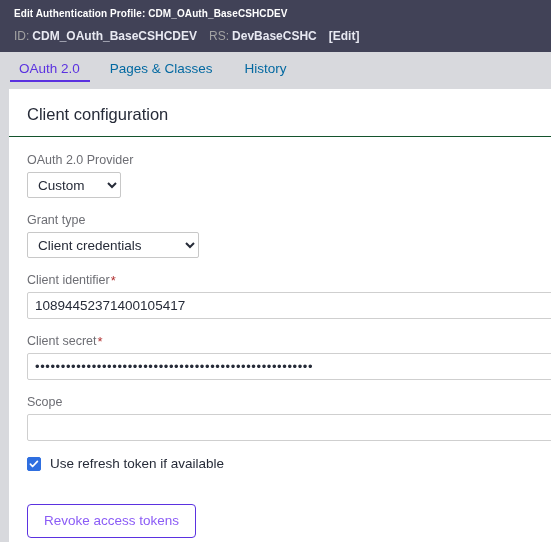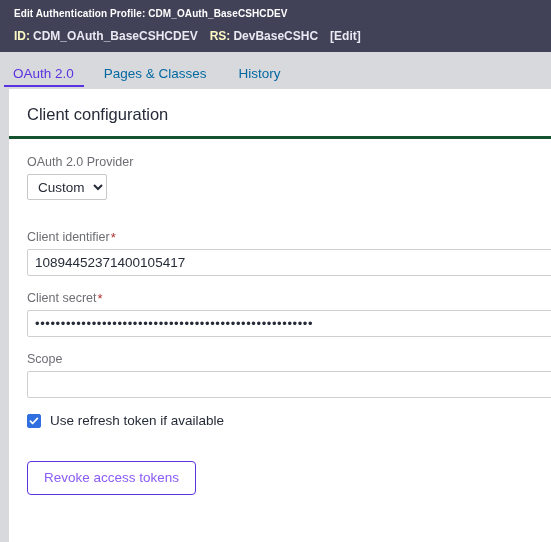--- a/index.html
+++ b/index.html
@@ -33,22 +33,22 @@
     white-space: nowrap;
   }
   .header-sub {
     margin-top: 5px;
     line-height: 16px;
     white-space: nowrap;
     font-size: 12px;
     font-weight: bold;
   }
   .sub-label {
-    color: #fef9c3;
-    font-weight: bold;
+    color: #a3a3a3;
+    font-weight: normal;
     font-size: 12px;
   }
   .sub-value {
     color: #e8e9f2;
     font-weight: bold;
     font-size: 12px;
     margin-left: 3px;
   }
   .sub-gap { display: inline-block; width: 12px; }
   .edit-link {
@@ -59,22 +59,22 @@
     text-decoration: none;
     cursor: pointer;
   }
 
   
   .tabbar {
     background: #d8d9dd;
     height: 37px;
     box-sizing: border-box;
     display: flex;
-    align-items: flex-end;
-    padding-left: 4px;
+    align-items: flex-start;
+    padding-left: 10px;
     position: relative;
   }
   .tab {
     font-size: 13.5px;
     color: #0369a1;
     padding: 9px 16px 8px 16px;
     cursor: pointer;
     position: relative;
     white-space: nowrap;
   }
@@ -102,21 +102,21 @@
   }
   .card {
     background: #ffffff;
     height: 100%;
     box-sizing: border-box;
     border-top: 1px solid #ffffff;
     position: relative;
   }
   .card-header {
     padding: 14px 0 12px 18px;
-    border-bottom: 3px solid #14532d;
+    border-bottom: 1px solid #14532d;
   }
   .card-title {
     font-size: 16.5px;
     color: #262b38;
     line-height: 20px;
   }
   .card-body {
     padding: 16px 0 0 18px;
   }
 
@@ -140,21 +140,21 @@
     color: #262b38;
     background: #ffffff;
     border: 1px solid #c8c8c8;
     border-radius: 2px;
     height: 26px;
     padding: 2px 6px 2px 6px;
     box-sizing: border-box;
     outline: none;
     cursor: pointer;
   }
-  select.provider-select { width: 80px; }
+  select.provider-select { width: 94px; }
   select.grant-select { width: 172px; margin-bottom: 0; }
 
   .spacer-sm { height: 15px; }
 
   input.ctrl-text {
     font-family: "Liberation Sans", sans-serif;
     font-size: 13.5px;
     color: #262b38;
     background: #ffffff;
     border: 1px solid #cfcfcf;
@@ -237,20 +237,26 @@
 
       <div class="field">
         <div class="field-label">OAuth 2.0 Provider</div>
         <select class="ctrl provider-select">
           <option selected="">Custom</option>
         </select>
       </div>
 
       <div class="spacer-sm"></div>
 
+      <div class="field">
+        <div class="field-label">Grant type</div>
+        <select class="ctrl grant-select">
+          <option selected="">Client credentials</option>
+        </select>
+      </div>
 
       <div class="spacer-sm"></div>
 
       <div class="field">
         <div class="field-label"><span>Client identifier</span><span class="req">*</span></div>
         <input class="ctrl-text" type="text" value="10894452371400105417" style="">
       </div>
 
       <div class="spacer-sm"></div>
 

